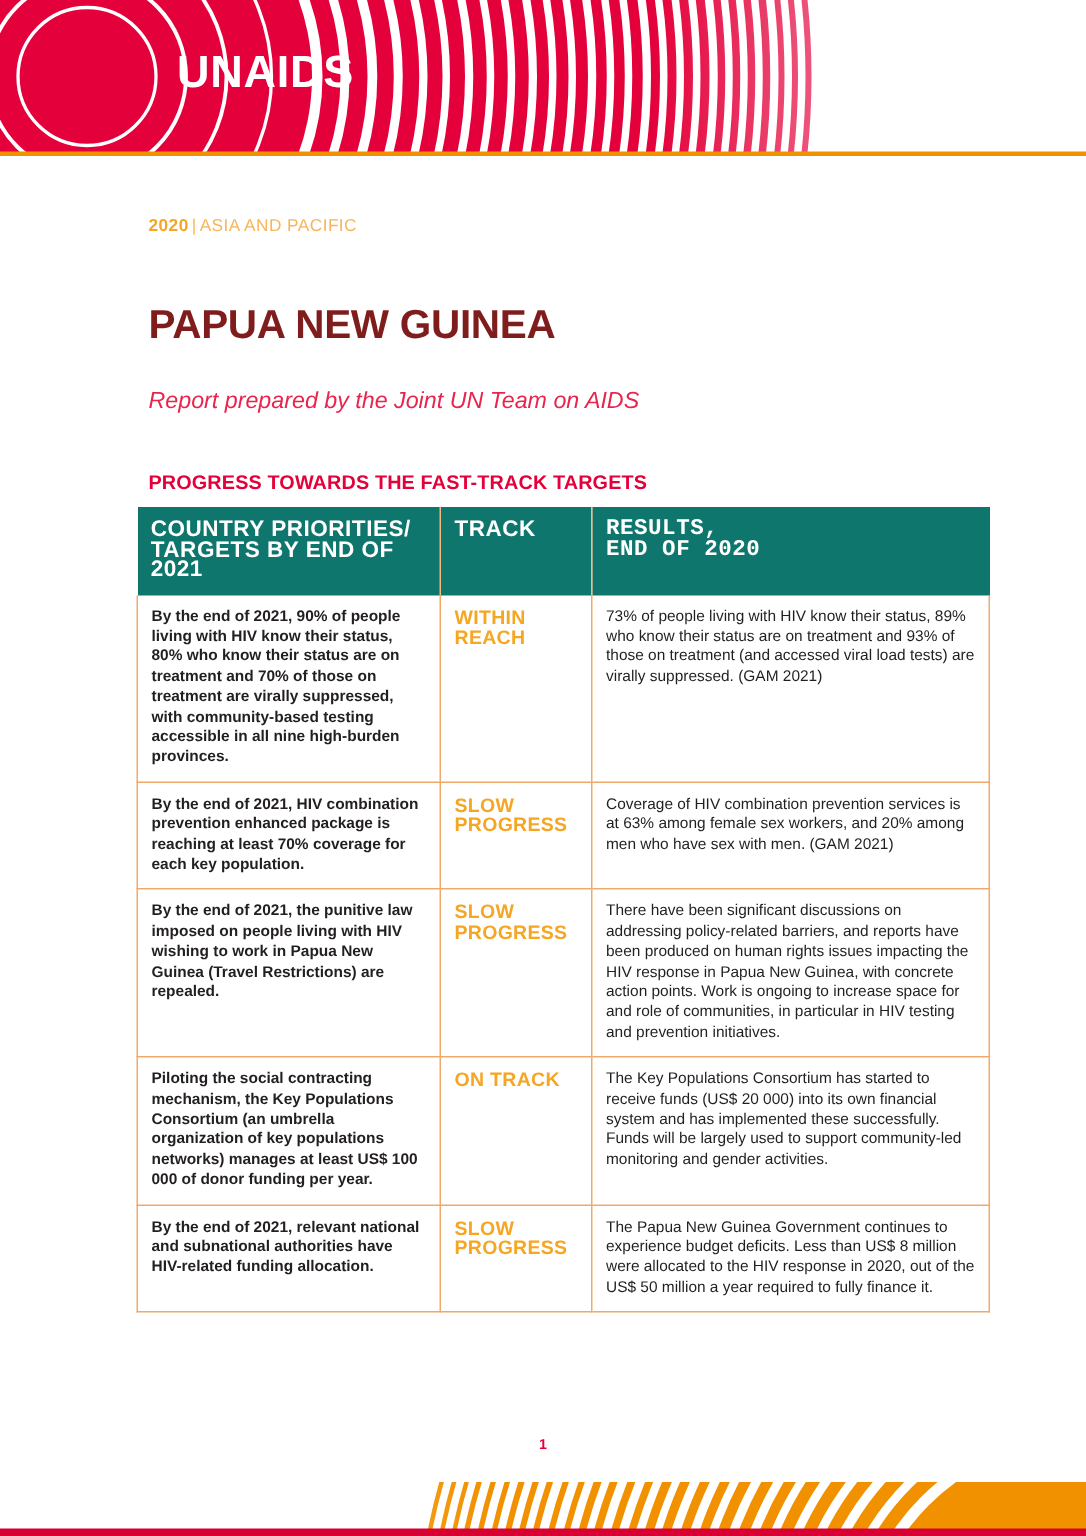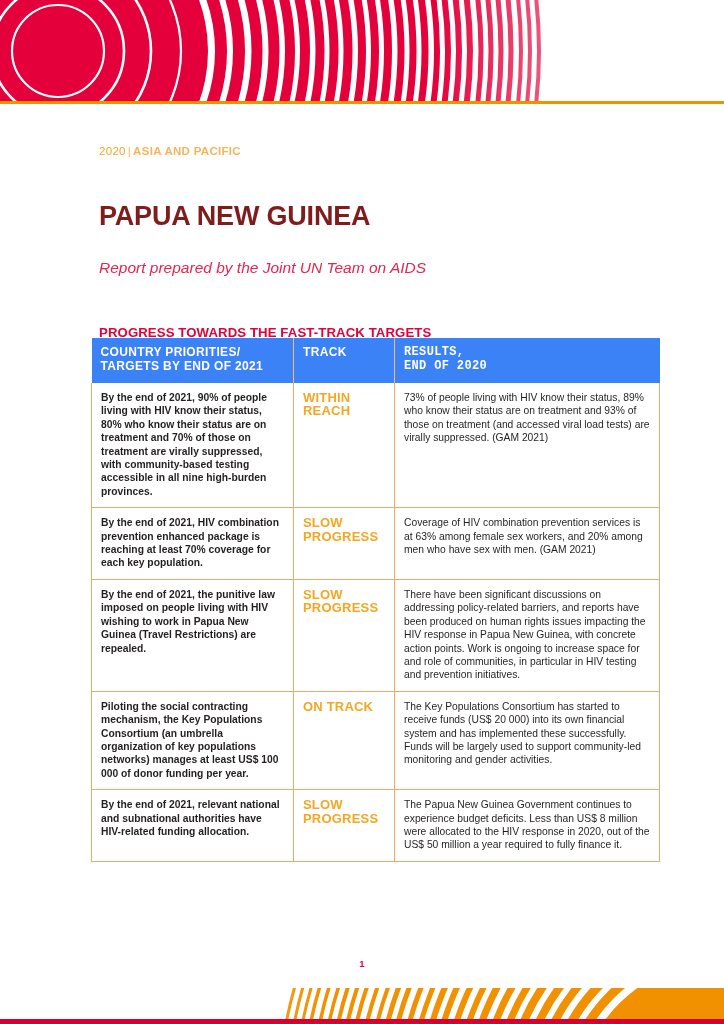--- a/index.html
+++ b/index.html
@@ -57,30 +57,30 @@
     position: absolute;
     left: 99px;
     top: 144px;
     font-size: 11.5px;
     line-height: 14px;
     letter-spacing: 0.3px;
     white-space: nowrap;
   }
   .meta-year {
     color: #f5a623;
-    font-weight: normal;
+    font-weight: bold;
   }
   .meta-sep {
     color: #f7b55a;
     font-weight: normal;
     padding: 0 2px;
   }
   .meta-region {
     color: #f7b55a;
-    font-weight: bold;
+    font-weight: normal;
   }
   .doc-title {
     position: absolute;
     left: 99px;
     top: 182px;
     font-size: 27px;
     font-weight: bold;
     color: #7f1d1d;
     letter-spacing: -0.2px;
     line-height: 32px;
@@ -95,21 +95,21 @@
     color: #e8254f;
     line-height: 20px;
     white-space: nowrap;
     margin-top: 38px;
   }
 
   
   .section-heading {
     position: absolute;
     left: 99px;
-    top: 324px;
+    top: 313px;
     font-size: 13.2px;
     font-weight: bold;
     color: #e4003a;
     letter-spacing: 0.1px;
     line-height: 17px;
     white-space: nowrap;
   }
 
   
   .table-wrap {
@@ -121,23 +121,23 @@
   table.progress-table {
     width: 568px;
     border-collapse: collapse;
     table-layout: fixed;
   }
   table.progress-table col.c1 { width: 202px; }
   table.progress-table col.c2 { width: 101px; }
   table.progress-table col.c3 { width: 265px; }
 
   thead th {
-    background: #3b82f6;
+    background: #0f766e;
     color: #ffffff;
-    font-size: 12px;
+    font-size: 15px;
     font-weight: bold;
     letter-spacing: 0.35px;
     text-align: left;
     vertical-align: top;
     line-height: 13.5px;
     padding: 8px 9px 10px 9px;
     border-right: 1px solid #f3b97d;
     border-bottom: none;
   }
   thead th:last-child { border-right: none; font-family: Liberation Mono, monospace; }
@@ -256,20 +256,21 @@
       </g>
 
       <g fill="none" stroke="#ffffff">
         <circle cx="58" cy="51" r="46" stroke-width="2.2"></circle>
         <circle cx="58" cy="51" r="66" stroke-width="2.6"></circle>
         <circle cx="58" cy="51" r="93" stroke-width="2.6"></circle>
         <circle cx="58" cy="51" r="123" stroke-width="2.2"></circle>
       </g>
     </g>
   </svg>
+  <div class="brand-logo">UNAIDS</div>
 </div>
 <div class="header-rule"></div>
 
 <div class="meta-line">
   <span class="meta-year">2020</span><span class="meta-sep">|</span><span class="meta-region">ASIA AND PACIFIC</span>
 </div>
 <h1 class="doc-title">PAPUA NEW GUINEA</h1>
 <div class="doc-subtitle">Report prepared by the Joint UN Team on AIDS</div>
 
 <div class="section-heading">PROGRESS TOWARDS THE FAST-TRACK TARGETS</div>

